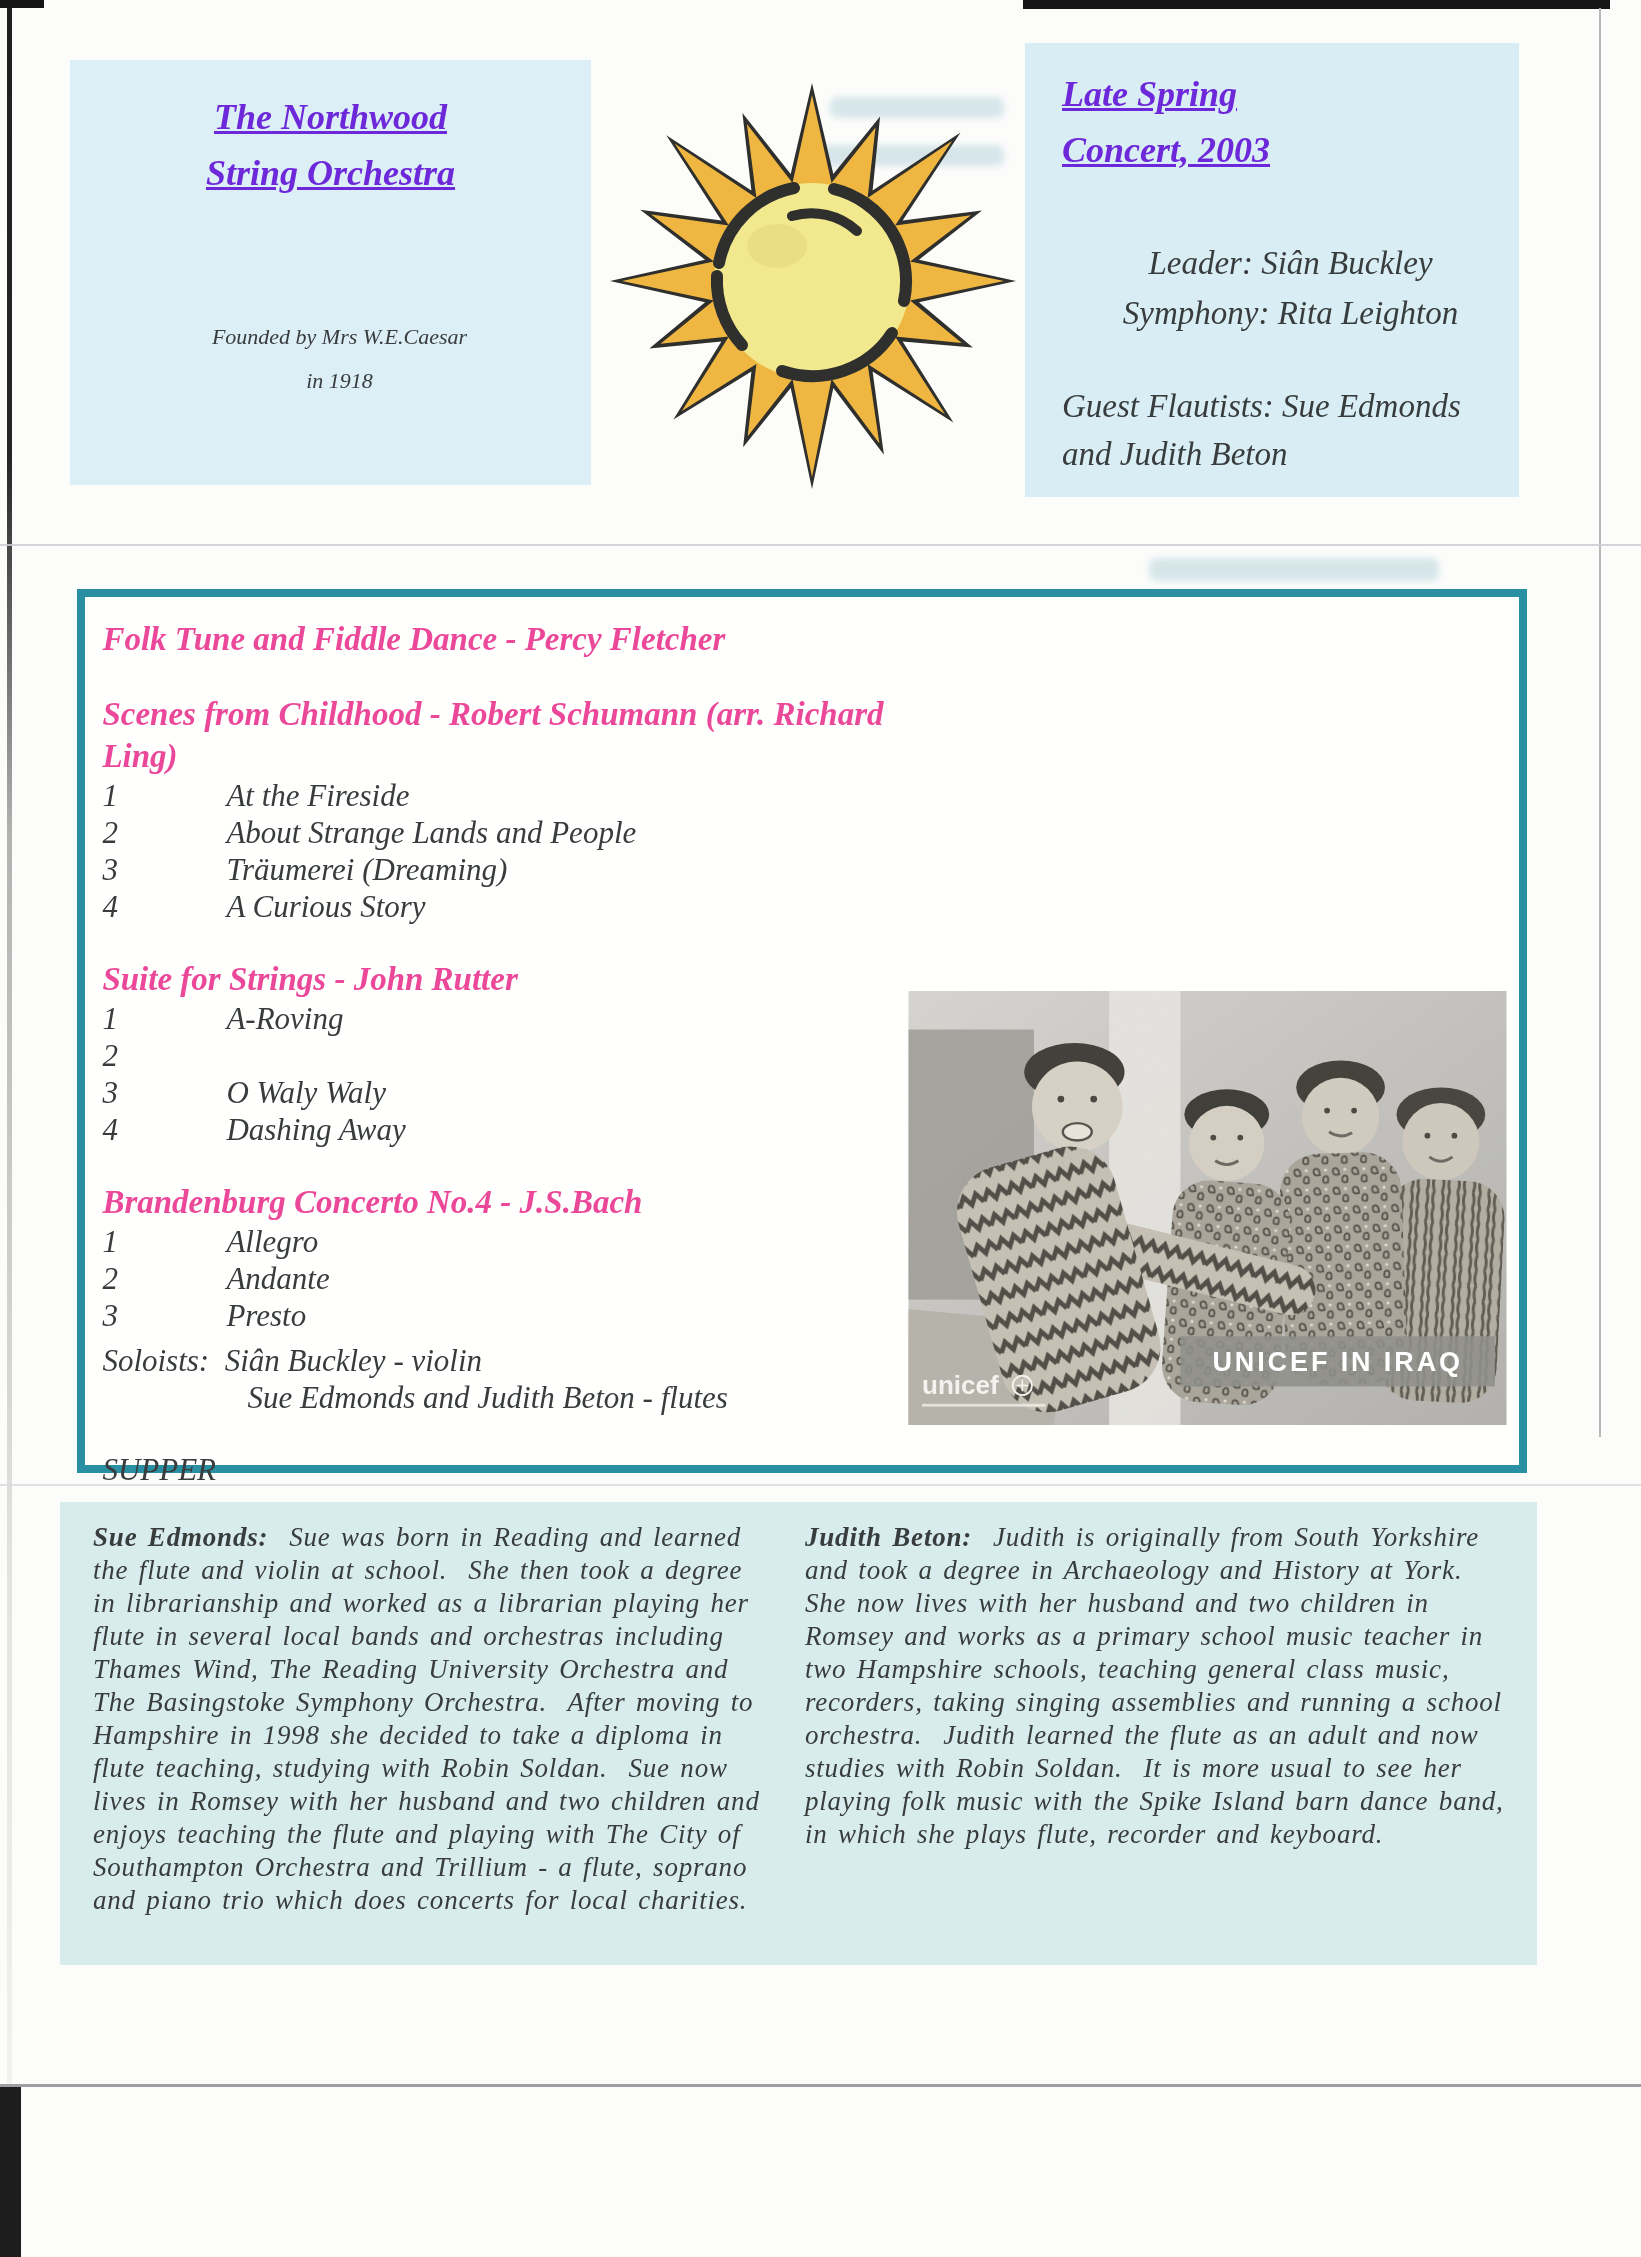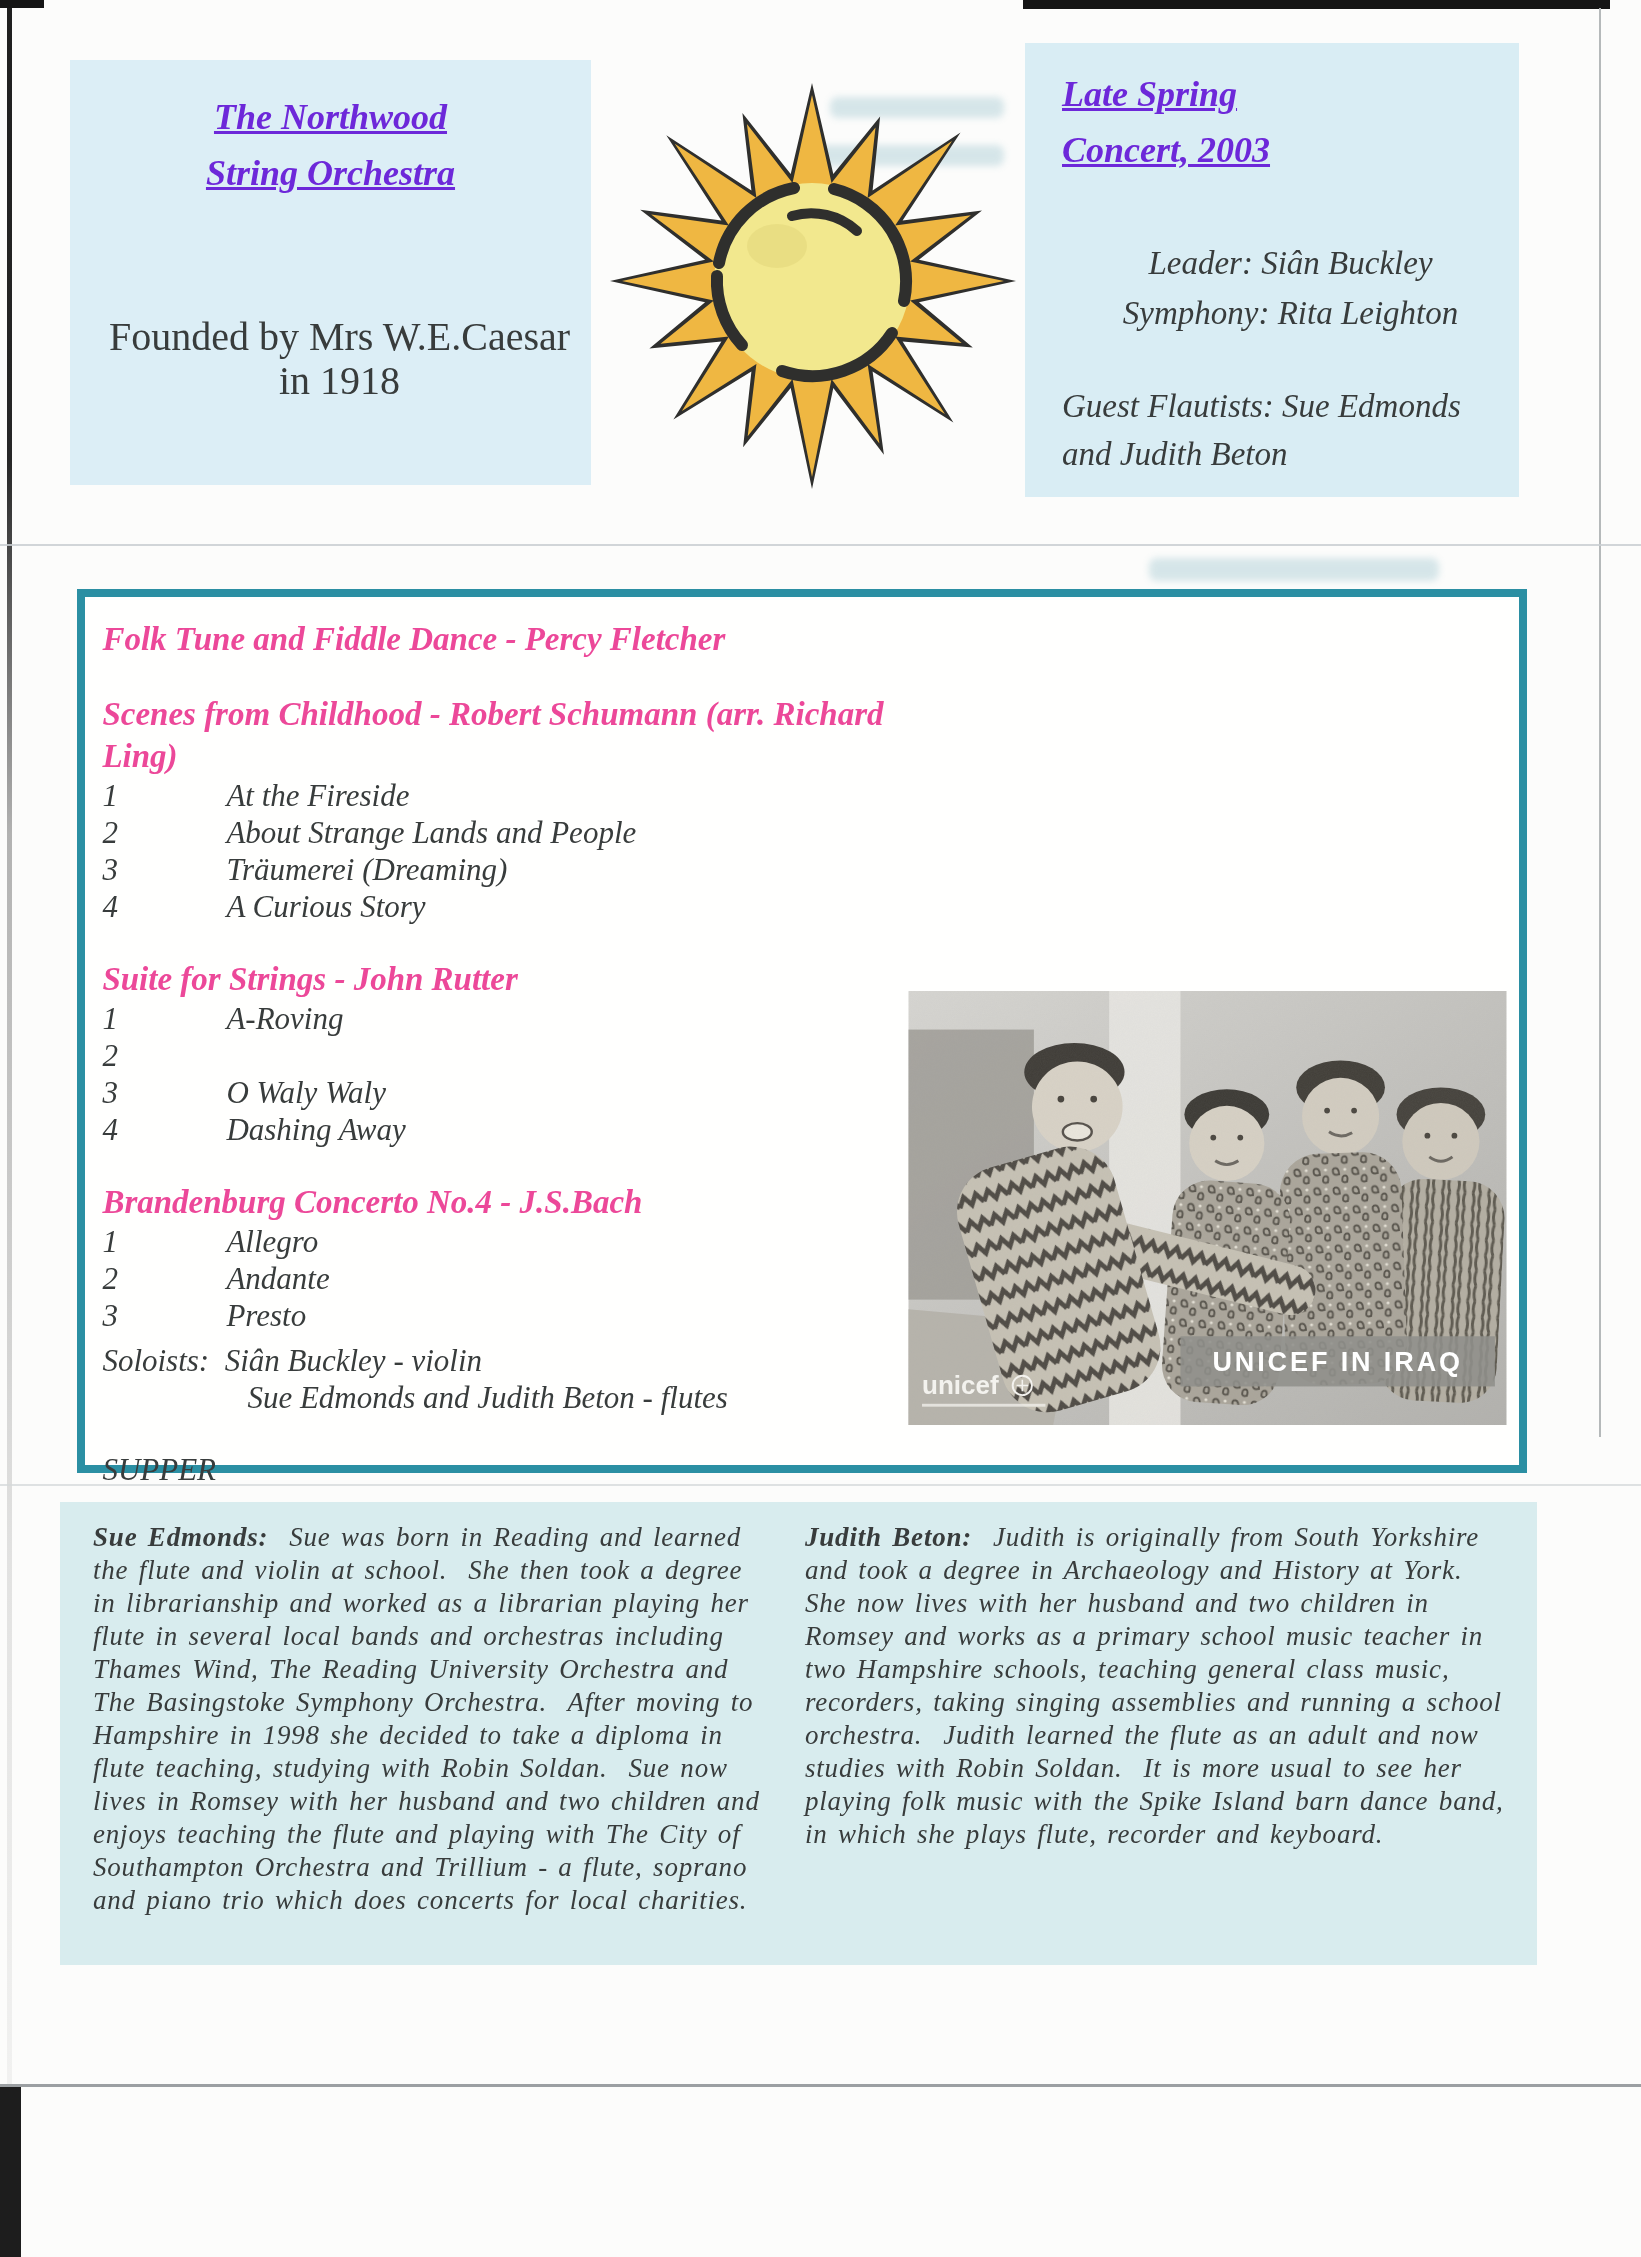--- a/index.html
+++ b/index.html
@@ -15,21 +15,21 @@
   .fold{position:absolute;left:0;width:1641px;}
   .fold1{top:544px;height:1.9px;background:#c9ced1;opacity:.85;}
   .fold2{top:1484px;height:1.9px;background:#d4d8da;opacity:.75;}
   .fold3{top:2084px;height:2.9px;background:#9b9fa2;}
   .smudge{position:absolute;border-radius:7.7px;pointer-events:none;}
   .sm-gray{background:#a9bfc8;opacity:.30;filter:blur(3.9px);}
   .sm-teal{background:#7fb3c0;opacity:.30;filter:blur(3.9px);}
   
   .hdr-left{position:absolute;left:70px;top:60px;width:521px;height:425px;background:#dceef6;text-align:center;}
   .hdr-title{font-style:italic;font-weight:bold;font-size:36px;line-height:56px;margin-top:29px;color:#6d28d9;text-decoration:underline;}
-  .founded{font-size:40px;line-height:44px;margin-top:114px;margin-left:18px;}
+  .founded{font-style:italic;font-size:22px;line-height:44px;margin-top:114px;margin-left:18px;}
   .sun-wrap{position:absolute;left:597px;top:60px;width:430px;height:442px;}
   .hdr-right{position:absolute;left:1025px;top:43px;width:494px;height:454px;background:#d9edf4;
              padding-left:37px;box-sizing:border-box;font-style:italic;}
   .hdr-right .hdr-title{text-align:left;margin-top:23px;}
   .crew{font-size:33px;line-height:50px;margin-top:60px;text-align:center;}
   .guests{font-size:33px;line-height:48px;margin-top:44px;}
   
   .prog-box{position:absolute;left:77px;top:589px;width:1450px;height:884px;
             border:8.7px solid #2b8fa3;background:#fffffe;box-sizing:border-box;}
   .prog-content{position:absolute;left:17.4px;top:21px;width:850px;font-style:italic;font-size:31px;line-height:37px;}

